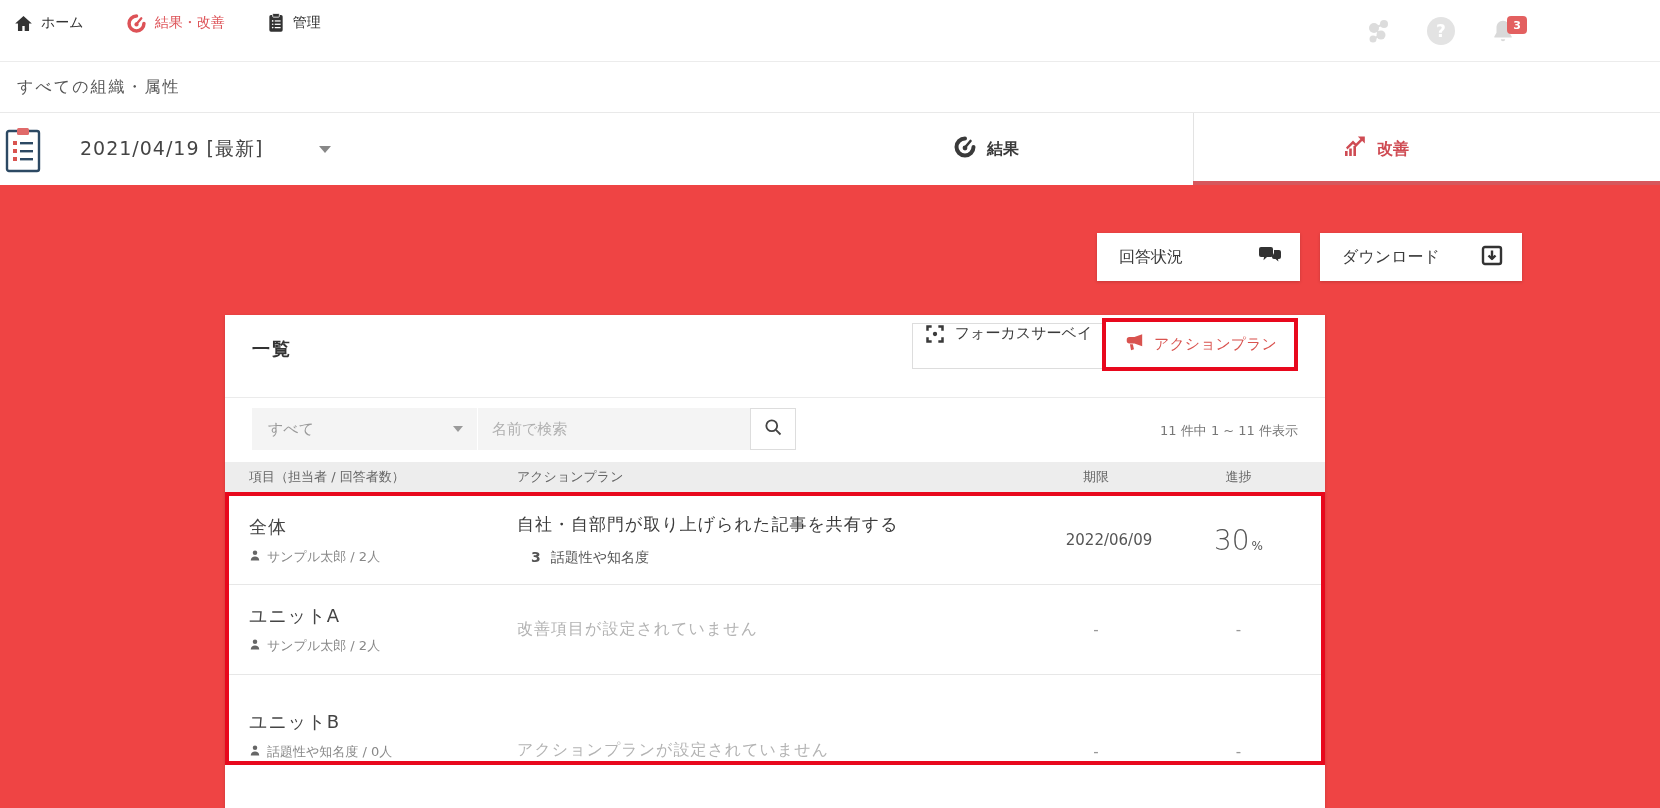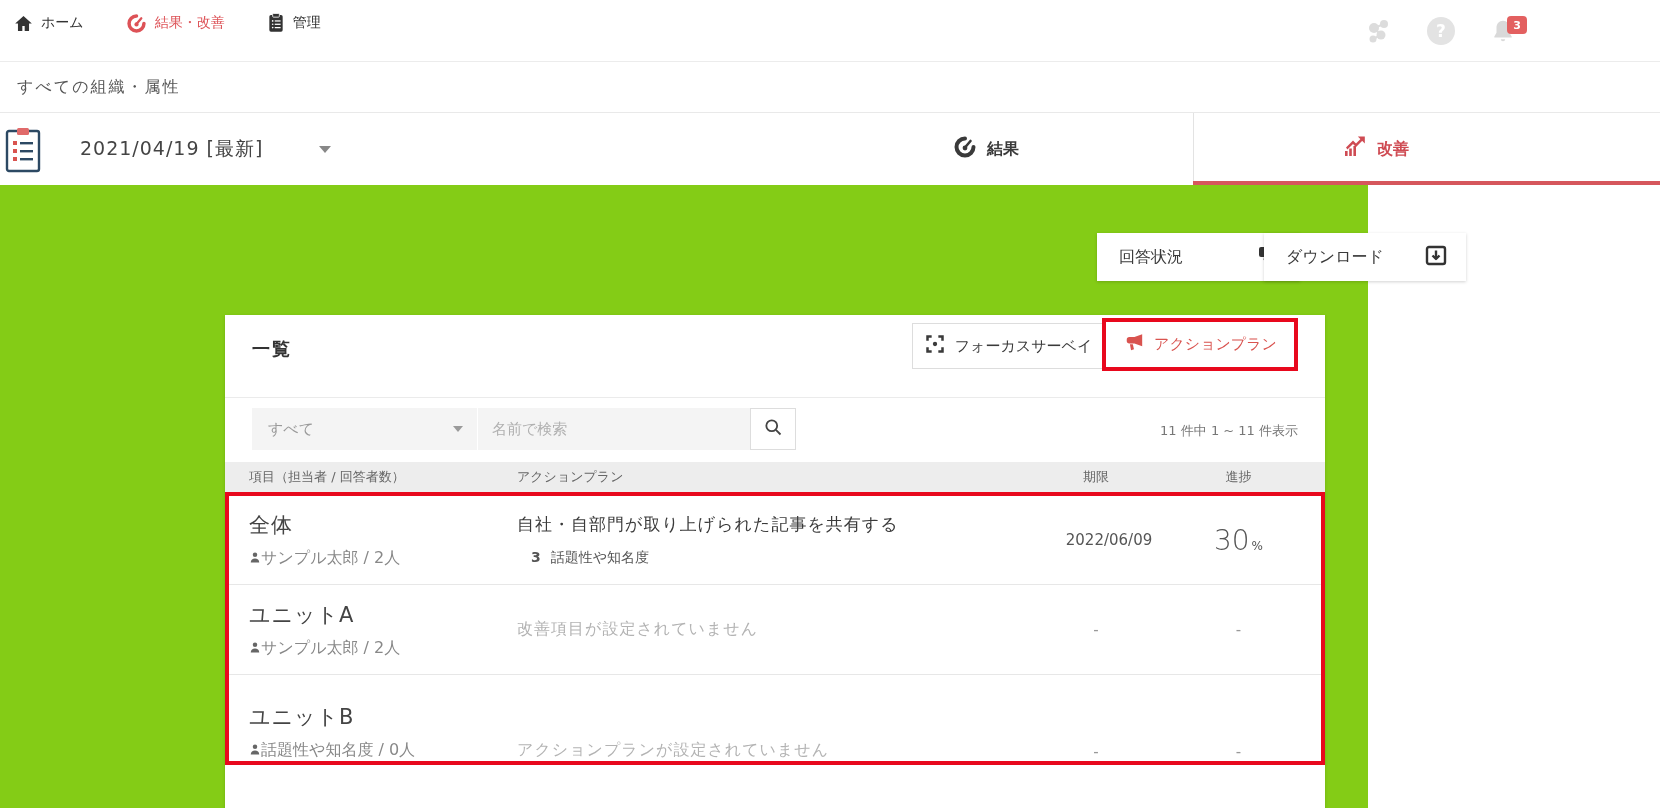--- a/index.html
+++ b/index.html
@@ -31,30 +31,30 @@
   .date-select { position:absolute; left:80px; top:0; height:72px; display:flex; align-items:center; gap:56px; cursor:pointer; }
   .date-select .date-label { font-size:19px; color:#444; letter-spacing:1px; }
   .caret { width:0; height:0; border-left:6px solid transparent; border-right:6px solid transparent; border-top:7px solid #888; }
   .tab { position:absolute; top:0; height:72px; display:flex; align-items:center; gap:10px; font-size:16px; font-weight:bold; cursor:pointer; }
   .tab-result { left:953px; color:#3a3a3a; }
   .tab-improve { left:1343px; color:#cf4b53; }
   .tab-divider { position:absolute; left:1193px; top:0; width:1px; height:72px; background:#e3e3e3; }
   .tab-underline { position:absolute; left:1193px; top:68px; width:467px; height:4px; background:#d6575c; }
 
   
-  .content { position:absolute; left:0; top:185px; width:1368px; height:623px; background:#84cc16; }
+  .content { position:absolute; left:0; top:185px; width:1660px; height:623px; background:#ef4444; }
   .action-btn { position:absolute; height:48px; background:#fff; box-shadow:0 1px 3px rgba(0,0,0,.18); display:flex; align-items:center; justify-content:space-between; padding:0 18px 0 22px; font-size:16px; color:#3a3a3a; cursor:pointer; }
   .btn-response { left:1097px; top:48px; width:203px; }
-  .btn-download { left:1264px; top:48px; width:202px; }
+  .btn-download { left:1320px; top:48px; width:202px; }
 
   
   .panel { position:absolute; left:225px; top:130px; width:1100px; height:500px; background:#fff; box-shadow:0 1px 3px rgba(0,0,0,.15); }
   .panel-header { position:relative; height:83px; border-bottom:1px solid #ebebeb; }
   .panel-title { position:absolute; left:27px; top:22px; font-size:18px; font-weight:bold; color:#333; letter-spacing:2px; }
-  .btn-focus { position:absolute; left:687px; top:8px; width:193px; height:46px; background:#fff; border:1px solid #ddd; display:flex; align-items:center; justify-content:center; gap:10px; font-size:15px; color:#3a3a3a; cursor:pointer; }
+  .btn-focus { position:absolute; left:687px; top:8px; width:193px; height:46px; background:#fff; border:1px solid #ddd; display:flex; justify-content:center; gap:10px; font-size:15px; color:#3a3a3a; cursor:pointer; }
   .btn-actionplan-wrap { position:absolute; left:877px; top:3px; width:196px; height:53px; border:4px solid #e8081d; display:flex; }
   .btn-actionplan { flex:1; background:#fff; display:flex; align-items:center; justify-content:center; gap:9px; font-size:15px; color:#d9534f; cursor:pointer; }
 
   .filter-row { position:relative; height:64px; }
   .filter-select { position:absolute; left:27px; top:10px; width:225px; height:42px; background:#f4f4f4; display:flex; align-items:center; justify-content:space-between; padding:0 14px 0 16px; font-size:15px; color:#9a9a9a; cursor:pointer; }
   .search-input { position:absolute; left:253px; top:10px; width:272px; height:42px; background:#f4f4f4; border:none; outline:none; padding:0 14px; font-size:15px; color:#555; font-family:inherit; }
   .search-input::placeholder { color:#b0b0b0; }
   .search-btn { position:absolute; left:525px; top:10px; width:46px; height:42px; background:#fff; border:1px solid #ddd; display:flex; align-items:center; justify-content:center; cursor:pointer; }
   .result-count { position:absolute; right:27px; top:24px; font-size:13px; color:#777; }
 
@@ -62,22 +62,22 @@
   .c1 { flex:0 0 268px; }
   .c2 { flex:1; }
   .c3 { flex:0 0 160px; text-align:center; }
   .c4 { flex:0 0 125px; text-align:center; }
 
   .rows-highlight { border:4px solid #e8081d; }
   .row { display:flex; align-items:stretch; padding:0 20px; background:#fff; border-bottom:1px solid #e7e7e7; cursor:pointer; }
   .row:last-child { border-bottom:none;align-items:flex-end; }
   .row-1 { height:89px; } .row-2 { height:90px; } .row-3 { height:86px; }
   .cell { display:flex; flex-direction:column; justify-content:center; }
-  .item-name { font-size:21px; color:#444; letter-spacing:1px; }
-  .owner-line { display:flex; align-items:center; margin-top:9px; font-size:16px; color:#888; }
+  .item-name { font-size:18px; color:#444; letter-spacing:1px; }
+  .owner-line { display:flex; align-items:center; gap:6px; margin-top:9px; font-size:13px; color:#888; }
   .plan-title { font-size:17px; color:#3a3a3a; letter-spacing:1px; }
   .plan-sub { margin-top:13px; margin-left:14px; font-size:14px; color:#555; }
   .plan-sub b { font-weight:bold; margin-right:10px; }
   .plan-empty { font-size:16px; color:#b3b3b3; letter-spacing:1px; }
   .deadline { font-size:15px; color:#555;margin-left:26px; }
   .progress-val { font-size:28px; font-weight:300; color:#555; }
   .progress-val .unit { font-size:12px; font-weight:normal; margin-left:2px; }
   .dash { font-size:15px; color:#999; }
   .center { align-items:center; }
 </style>

